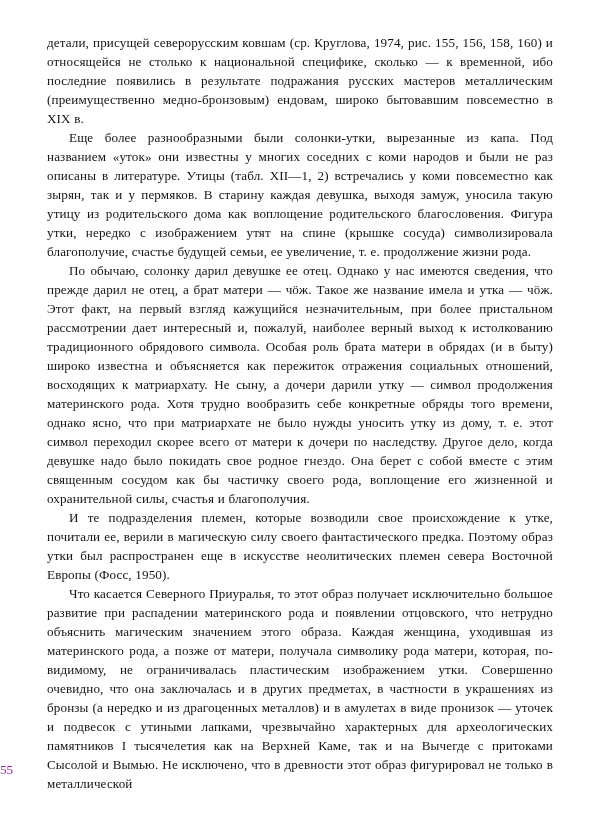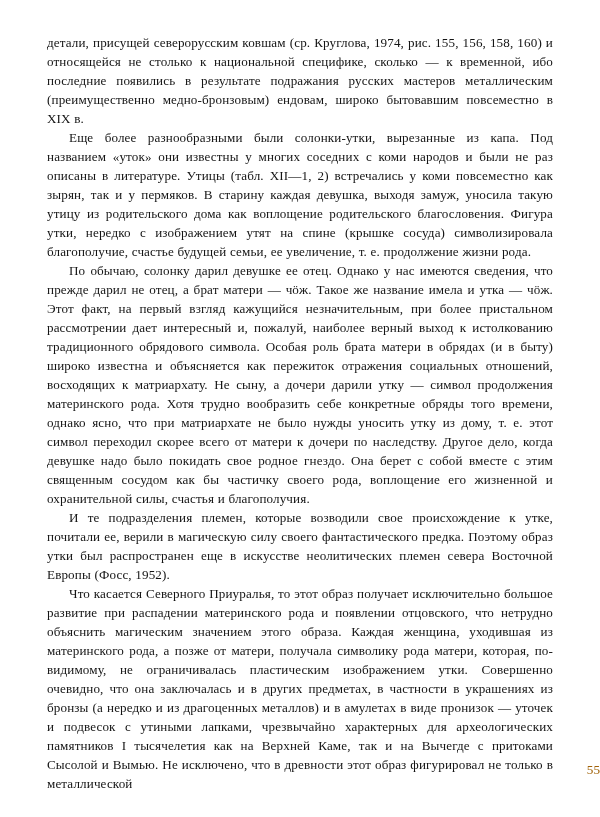--- a/index.html
+++ b/index.html
@@ -46,37 +46,37 @@
   }
 
   
   .para.cont {
     text-indent: 0;
   }
 
   .folio {
     position: absolute;
     left: 0;
-    right: 0;
+    right: 16px;
     top: 762px;
-    text-align: right;
+    text-align: left;
     font-size: 13.2px;
     line-height: 15px;
-    color: #a16207;
+    color: #a21caf;
     font-family: "Liberation Serif", "DejaVu Serif", serif;
   }
 </style>
 </head>
 <body>
 
 <div class="page">
 
   <div class="textblock">
     <p class="para cont">детали, присущей северорусским ковшам (ср. Круглова, 1974, рис. 155, 156, 158, 160) и относящейся не столько к национальной специфике, сколько — к временной, ибо последние появились в результате подражания русских мастеров металлическим (преимущественно медно-бронзовым) ендовам, широко бытовавшим повсеместно в XIX в.</p>
     <p class="para">Еще более разнообразными были солонки-утки, вырезанные из капа. Под названием «уток» они известны у многих соседних с коми народов и были не раз описаны в литературе. Утицы (табл. XII—1, 2) встречались у коми повсеместно как зырян, так и у пермяков. В старину каждая девушка, выходя замуж, уносила такую утицу из родительского дома как воплощение родительского благословения. Фигура утки, нередко с изображением утят на спине (крышке сосуда) символизировала благополучие, счастье будущей семьи, ее увеличение, т. е. продолжение жизни рода.</p>
     <p class="para">По обычаю, солонку дарил девушке ее отец. Однако у нас имеются сведения, что прежде дарил не отец, а брат матери — чӧж. Такое же название имела и утка — чӧж. Этот факт, на первый взгляд кажущийся незначительным, при более пристальном рассмотрении дает интересный и, пожалуй, наиболее верный выход к истолкованию традиционного обрядового символа. Особая роль брата матери в обрядах (и в быту) широко известна и объясняется как пережиток отражения социальных отношений, восходящих к матриархату. Не сыну, а дочери дарили утку — символ продолжения материнского рода. Хотя трудно вообразить себе конкретные обряды того времени, однако ясно, что при матриархате не было нужды уносить утку из дому, т. е. этот символ переходил скорее всего от матери к дочери по наследству. Другое дело, когда девушке надо было покидать свое родное гнездо. Она берет с собой вместе с этим священным сосудом как бы частичку своего рода, воплощение его жизненной и охранительной силы, счастья и благополучия.</p>
-    <p class="para">И те подразделения племен, которые возводили свое происхождение к утке, почитали ее, верили в магическую силу своего фантастического предка. Поэтому образ утки был распространен еще в искусстве неолитических племен севера Восточной Европы (Фосс, 1952).</p>
+    <p class="para">И те подразделения племен, которые возводили свое происхождение к утке, почитали ее, верили в магическую силу своего фантастического предка. Поэтому образ утки был распространен еще в искусстве неолитических племен севера Восточной Европы (Фосс, 1950).</p>
     <p class="para">Что касается Северного Приуралья, то этот образ получает исключительно большое развитие при распадении материнского рода и появлении отцовского, что нетрудно объяснить магическим значением этого образа. Каждая женщина, уходившая из материнского рода, а позже от матери, получала символику рода матери, которая, по-видимому, не ограничивалась пластическим изображением утки. Совершенно очевидно, что она заключалась и в других предметах, в частности в украшениях из бронзы (а нередко и из драгоценных металлов) и в амулетах в виде пронизок — уточек и подвесок с утиными лапками, чрезвычайно характерных для археологических памятников I тысячелетия как на Верхней Каме, так и на Вычегде с притоками Сысолой и Вымью. Не исключено, что в древности этот образ фигурировал не только в металлической</p>
   </div>
 
   <div class="folio">55</div>
 
 </div>
 
 </body></html>

